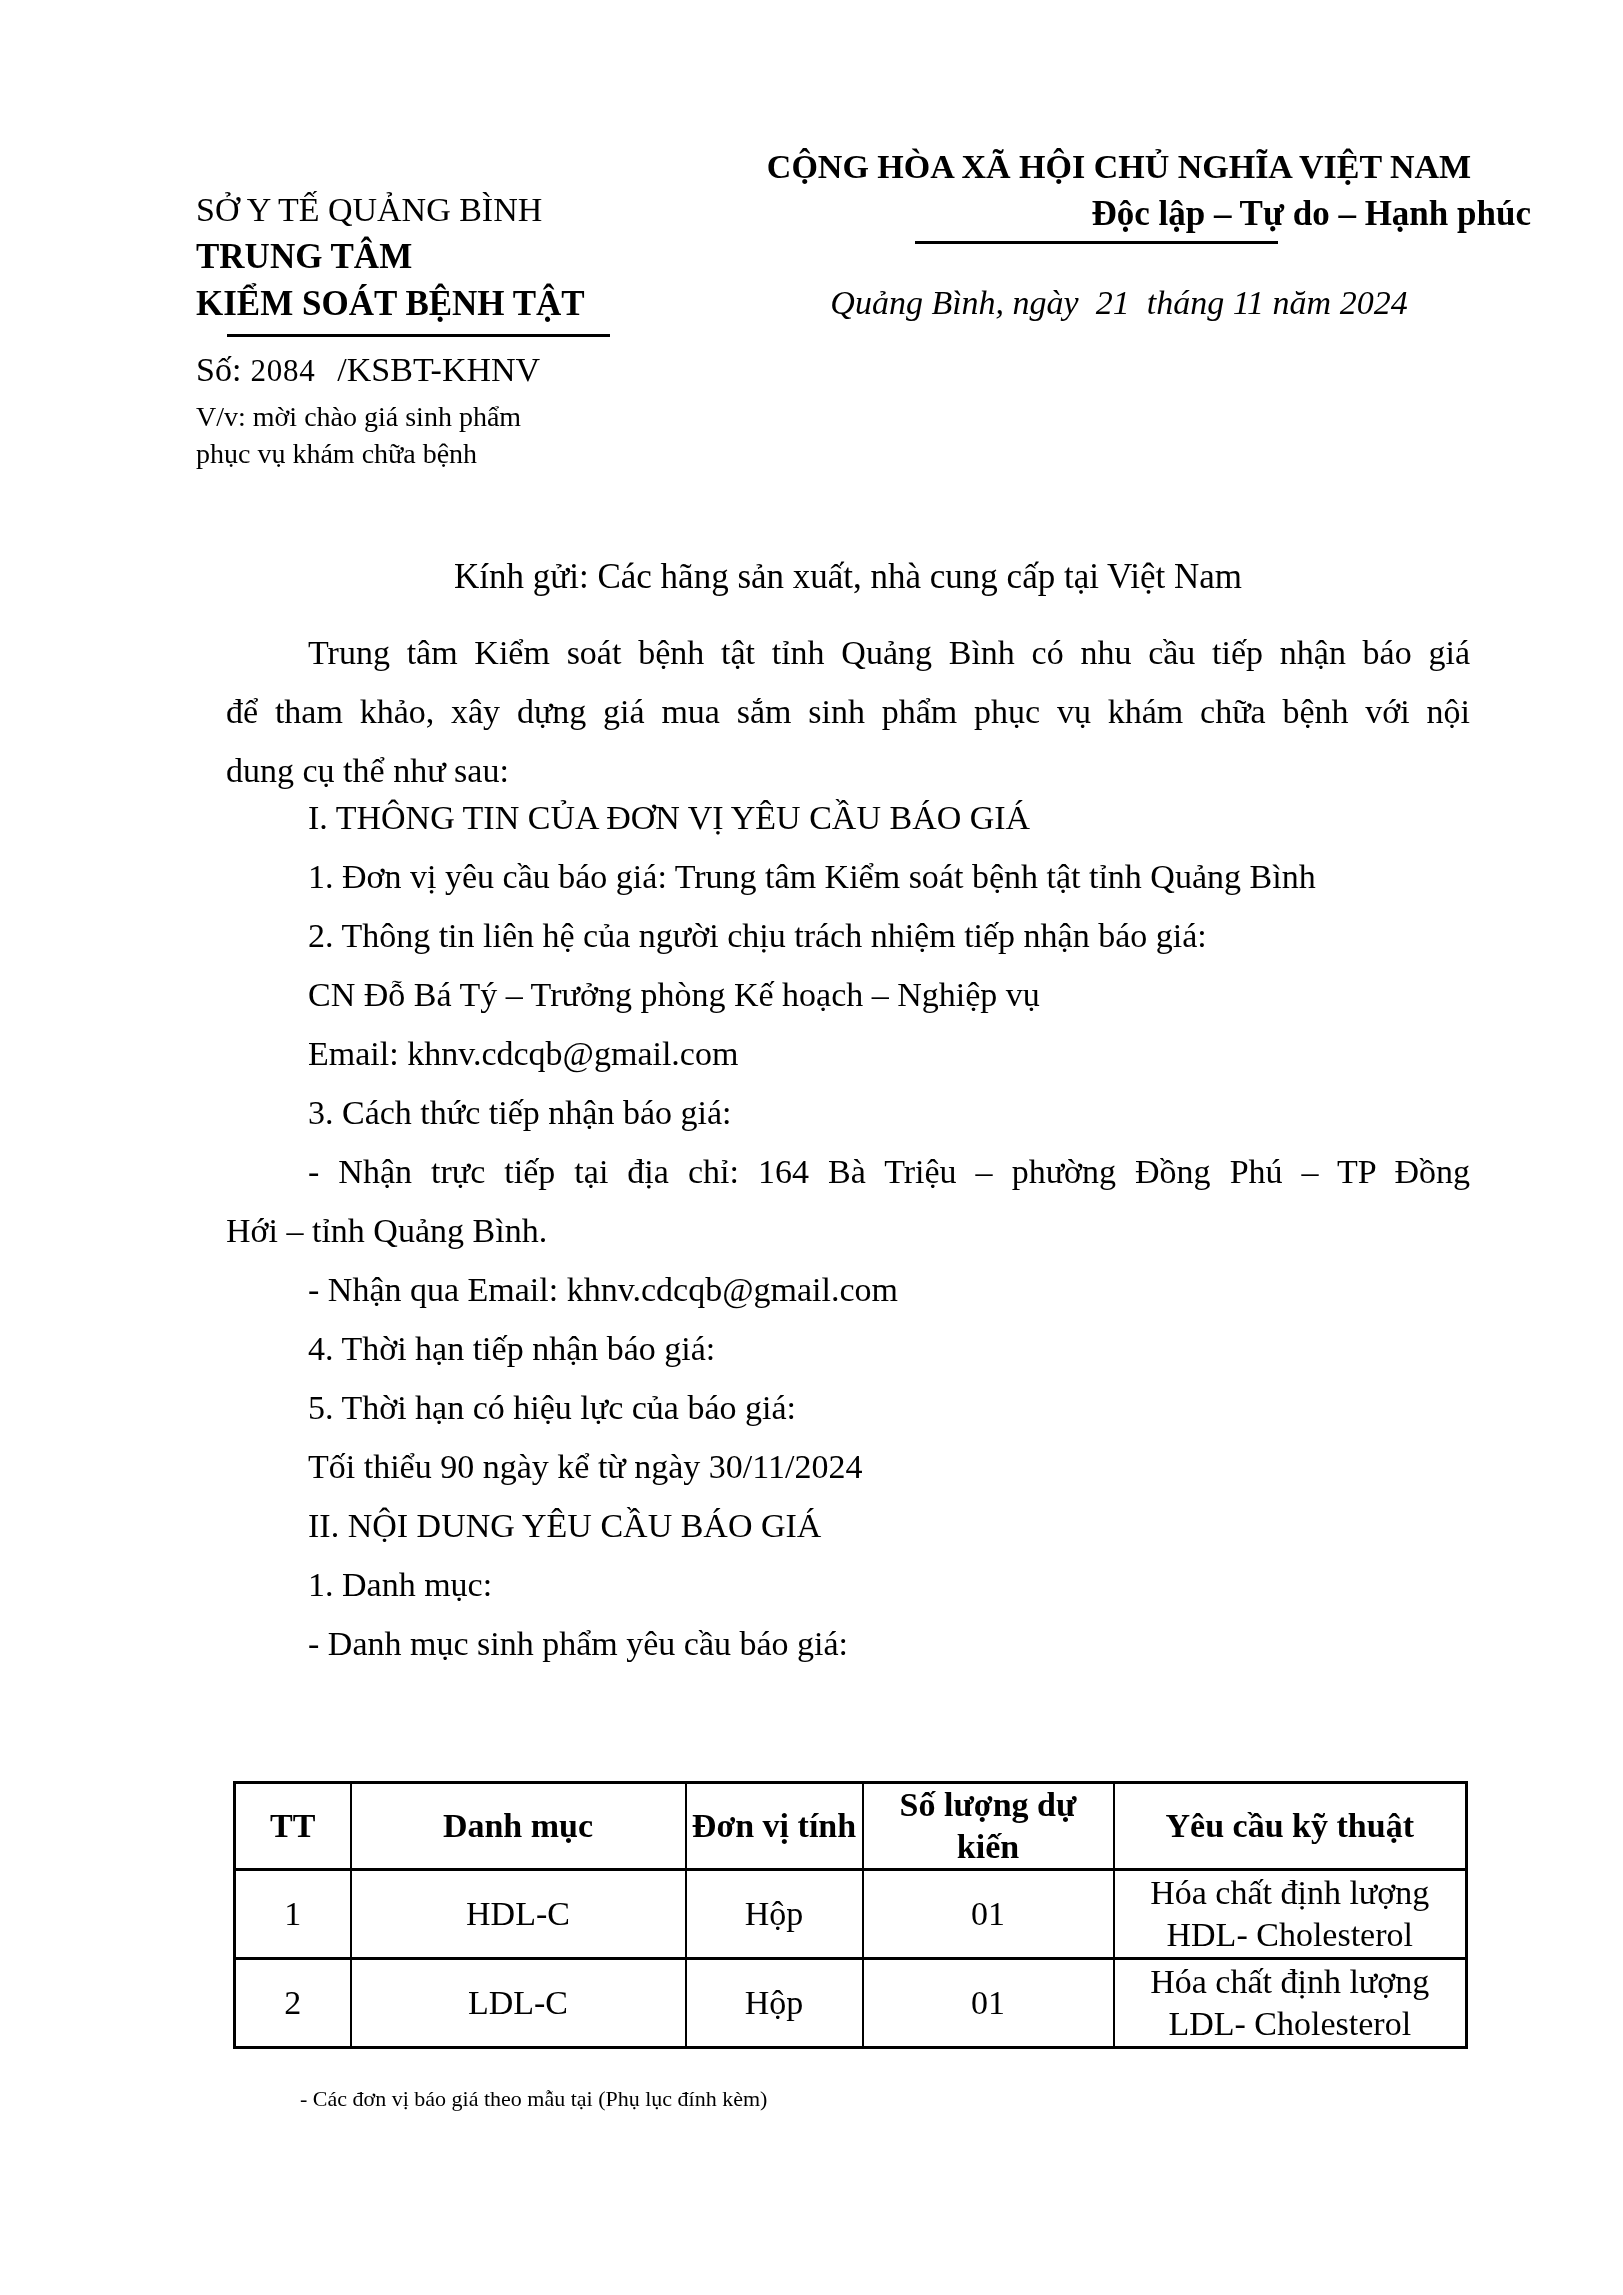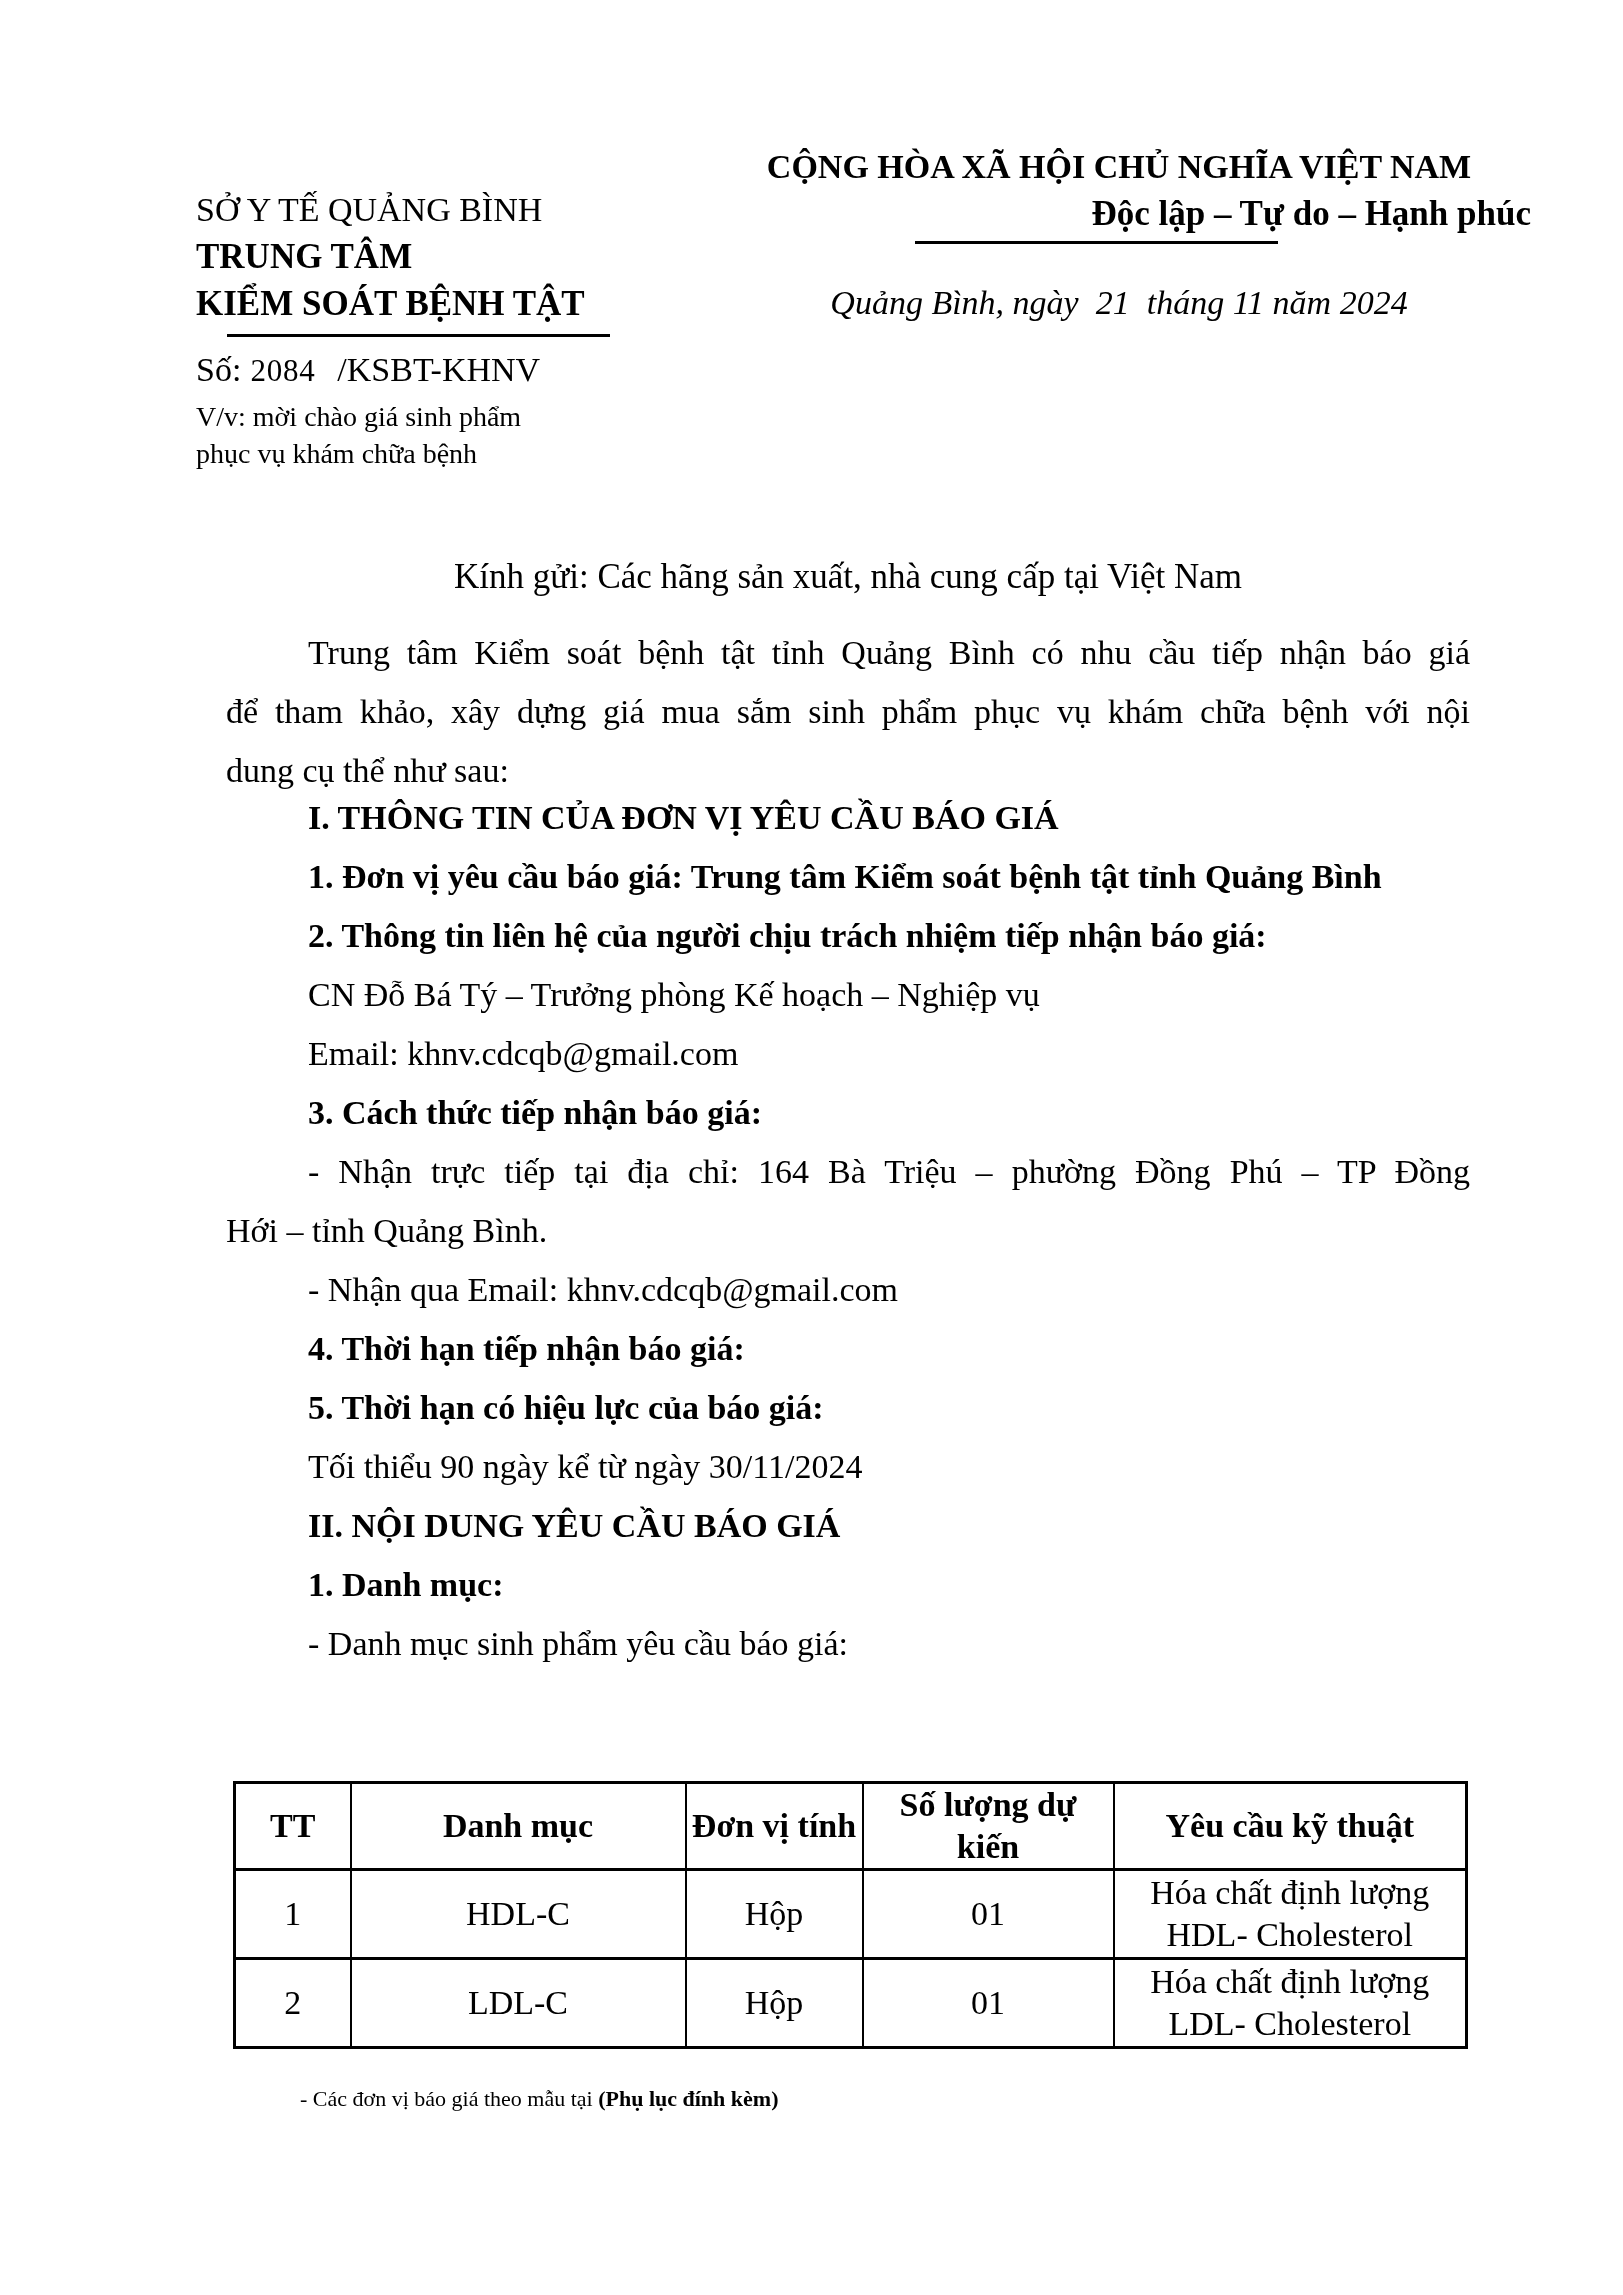--- a/index.html
+++ b/index.html
@@ -35,21 +35,21 @@
              font-size:35px;line-height:44px;margin-top:8px;}
 
   
   .intro{position:absolute;left:226px;top:623px;width:1244px;font-size:34px;}
   .line{height:59px;line-height:59px;overflow:hidden;}
   .stretch{text-align:justify;text-align-last:justify;}
   .indent{padding-left:82px;}
   .indent.stretch{padding-left:0;text-indent:82px;}
 
   .items{position:absolute;left:226px;top:788px;width:1244px;font-size:34px;}
-  .b{font-weight:bold;}
+  .b{font-weight:normal;}
 
   
   .price-table{position:absolute;left:233px;top:1781px;border-collapse:collapse;
                table-layout:fixed;width:1232px;font-size:34px;padding-left:28px;}
   .price-table th,.price-table td{border:2px solid #000;text-align:center;
                vertical-align:middle;padding:0 3.9px;line-height:42px;}
   .price-table{border:3.3px solid #000;}
   .price-table thead tr{height:87px;}
   .price-table tbody tr{height:89px;}
   .price-table th{font-weight:bold;border-bottom-width:3.9px;}

